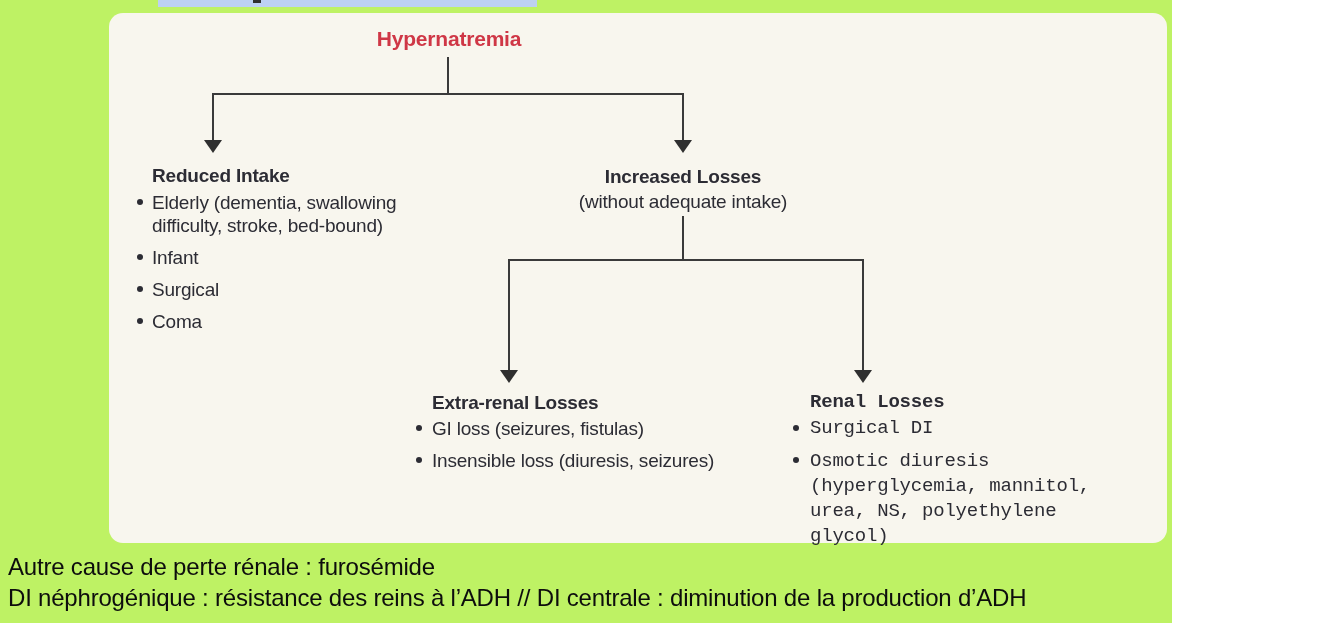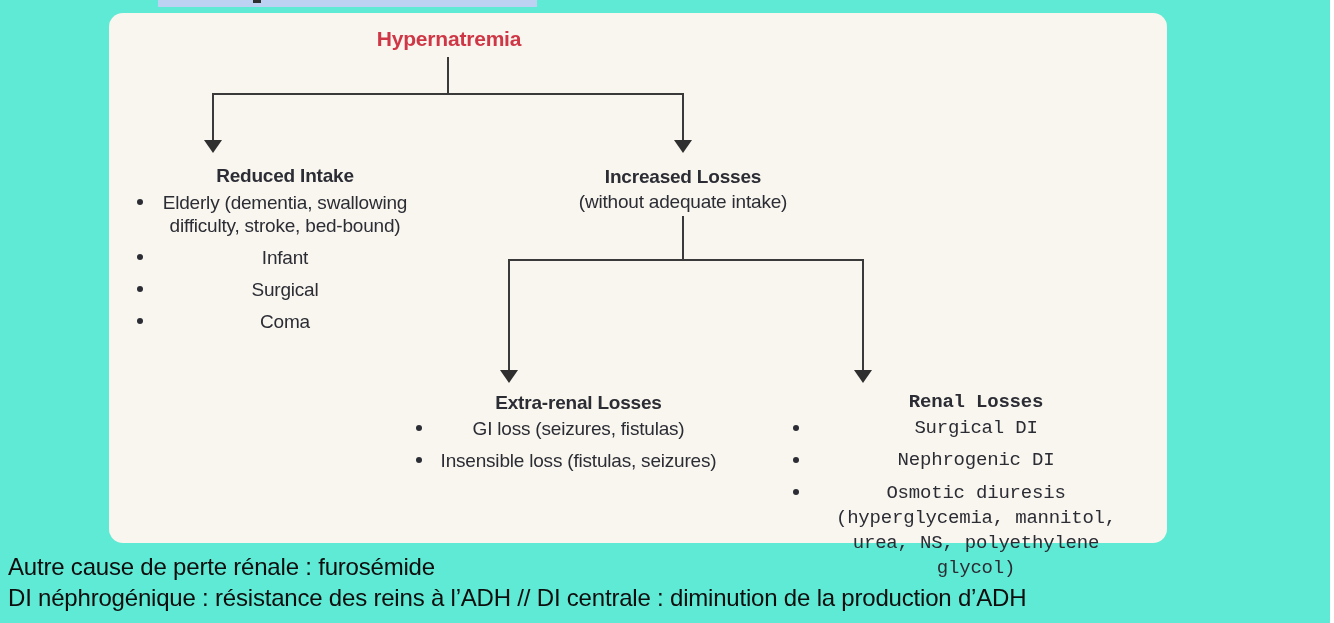--- a/index.html
+++ b/index.html
@@ -1,33 +1,33 @@
 <!DOCTYPE html>
 <html><head>
 <meta charset="utf-8">
 <style>
   * { margin:0; padding:0; box-sizing:border-box; }
   html,body { background:#ffffff; }
   body { font-family:"Liberation Sans","DejaVu Sans",sans-serif; }
   .stage {
-    position:relative; width:1330px; height:623px; background:#5eead4;
+    position:relative; width:1172px; height:623px; background:#bef264;
     overflow:hidden;
   }
   
   .hl-bar { position:absolute; left:158px; top:0; width:379px; height:7px; background:#bdd1f2; }
   .hl-mark { position:absolute; left:253px; top:0; width:8px; height:3px; background:#2f2f2f; }
 
   
   .panel {
     position:absolute; left:109px; top:13px; width:1058px; height:530px;
     background:#f8f6ee; border-radius:14px;
   }
 
   
-  .dtext { color:#2c2c34; font-size:19px; letter-spacing:-0.2px; line-height:23px;text-align:center; }
+  .dtext { color:#2c2c34; font-size:19px; letter-spacing:-0.2px; line-height:23px; }
   .dhead { font-weight:bold; }
 
   .title {
     position:absolute; left:349px; top:27px; width:200px; text-align:center;
     font-size:21px; font-weight:bold; color:#cf3746; letter-spacing:-0.2px;
   }
 
   
   .line { position:absolute; background:#3a3a3a; }
   .arrow {
@@ -91,29 +91,28 @@
 
   <div class="block dtext center-block" style="left:558px; top:164px; width:250px; line-height:25px;">
     <span class="dhead">Increased Losses</span>
     <span class="sub">(without adequate intake)</span>
   </div>
 
   <div class="block dtext" style="left:415px; top:391px; width:310px;">
     <span class="bh dhead" style="padding-left:17px;">Extra-renal Losses</span>
     <ul>
       <li style="padding-left:17px; margin-top:3px;">GI loss (seizures, fistulas)</li>
-      <li style="padding-left:17px; margin-top:9px;">Insensible loss (fistulas, seizures)</li>
+      <li style="padding-left:17px; margin-top:9px;">Insensible loss (diuresis, seizures)</li>
     </ul>
   </div>
 
   <div class="block dtext" style="left:792px; top:391px; width:350px;font-family:Liberation Mono, monospace;">
     <span class="bh dhead" style="padding-left:18px;">Renal Losses</span>
     <ul>
       <li style="padding-left:18px; margin-top:3px;">Surgical DI</li>
-      <li style="padding-left:18px; margin-top:9px;">Nephrogenic DI</li>
       <li style="padding-left:18px; margin-top:9px; line-height:25px;">Osmotic diuresis (hyperglycemia, mannitol, urea, NS, polyethylene glycol)</li>
     </ul>
   </div>
 
   <div class="notes">
     <div>Autre cause de perte rénale : furosémide</div>
     <div>DI néphrogénique : résistance des reins à l’ADH // DI centrale : diminution de la production d’ADH</div>
   </div>
 
 </div>

